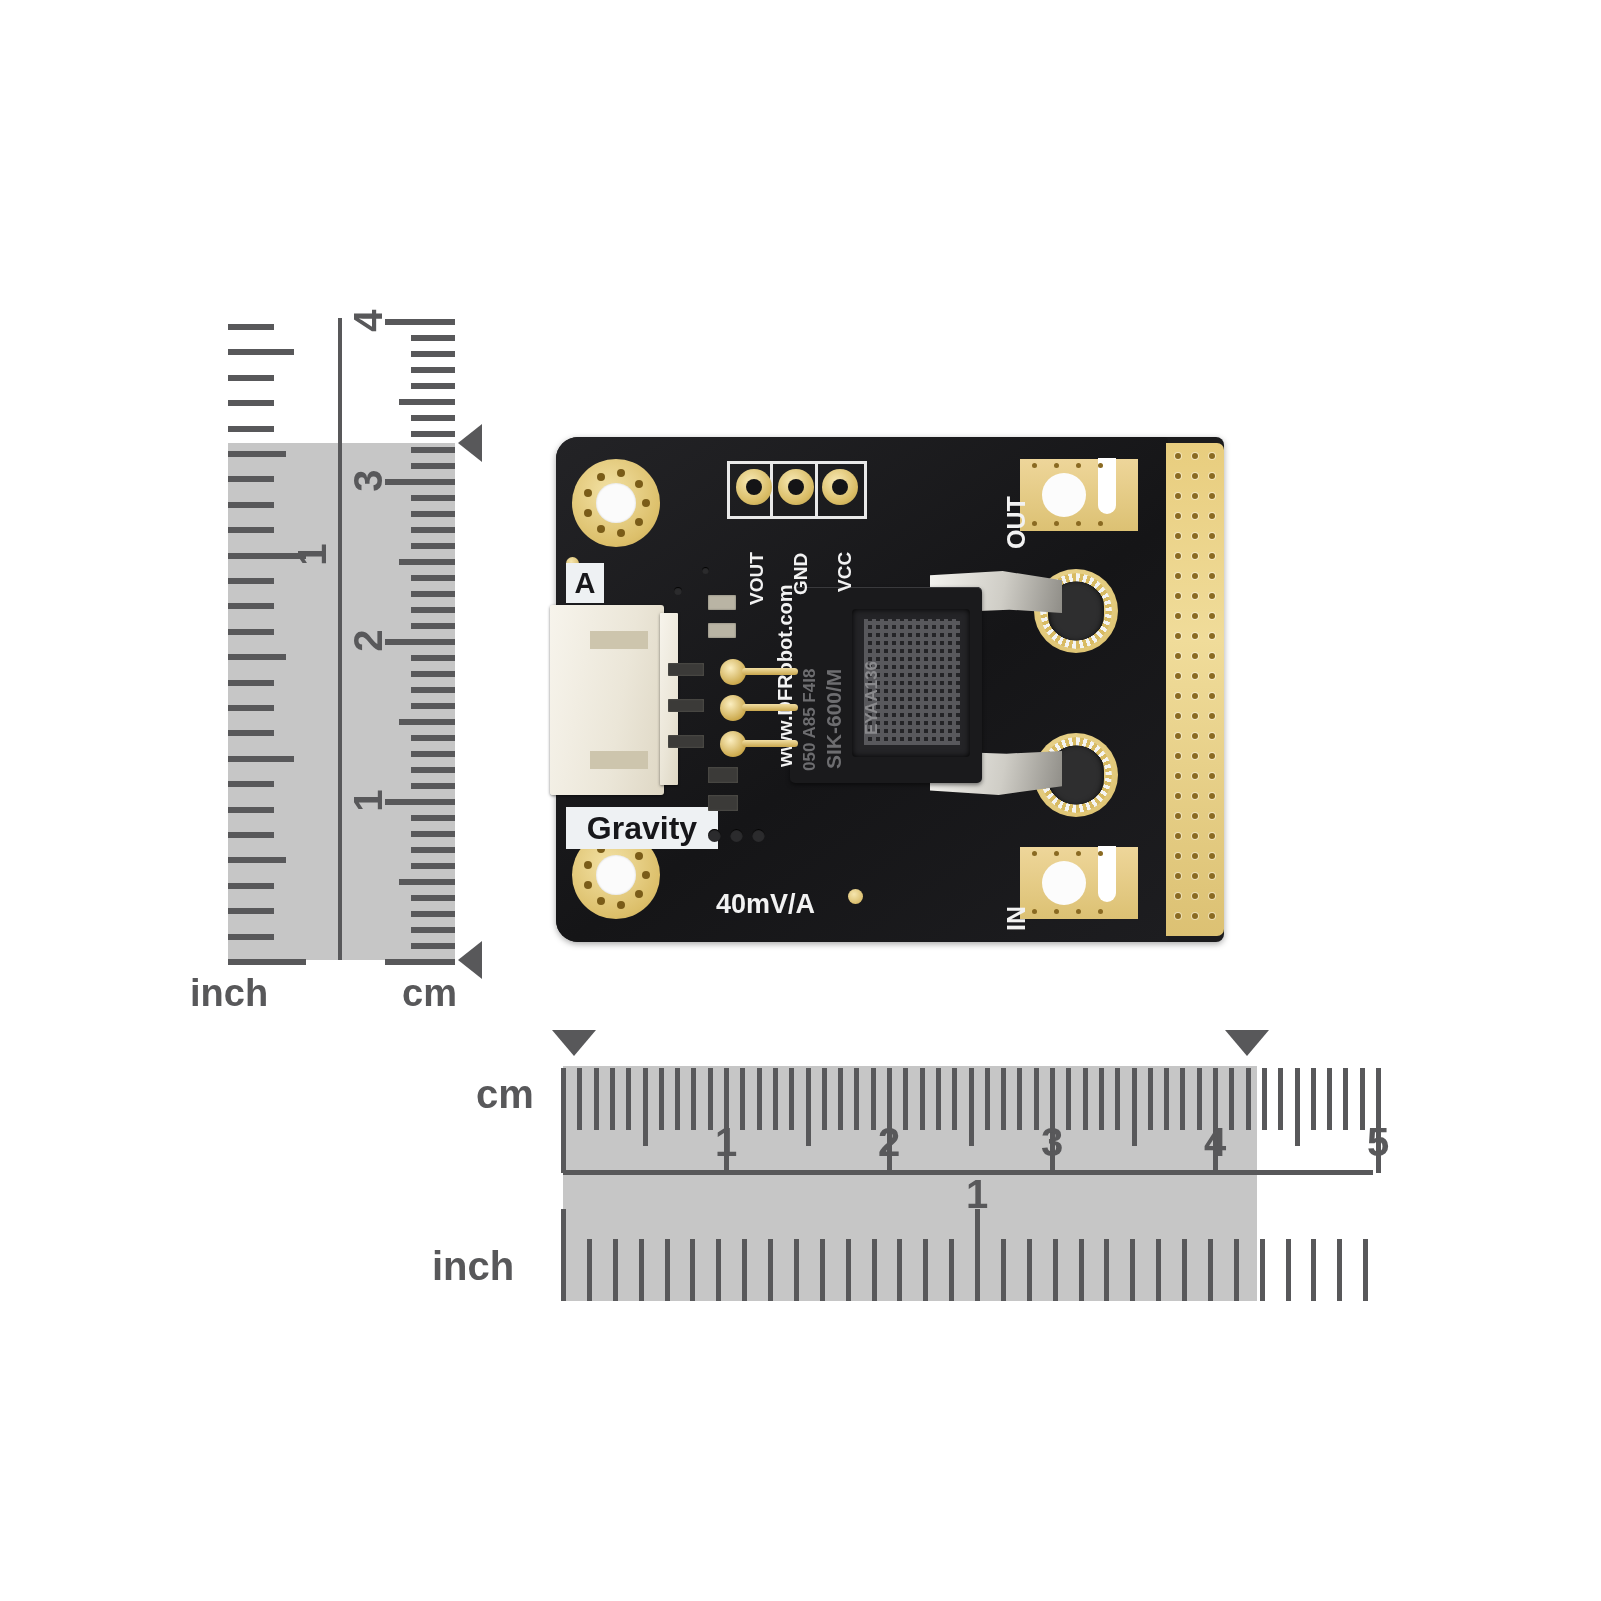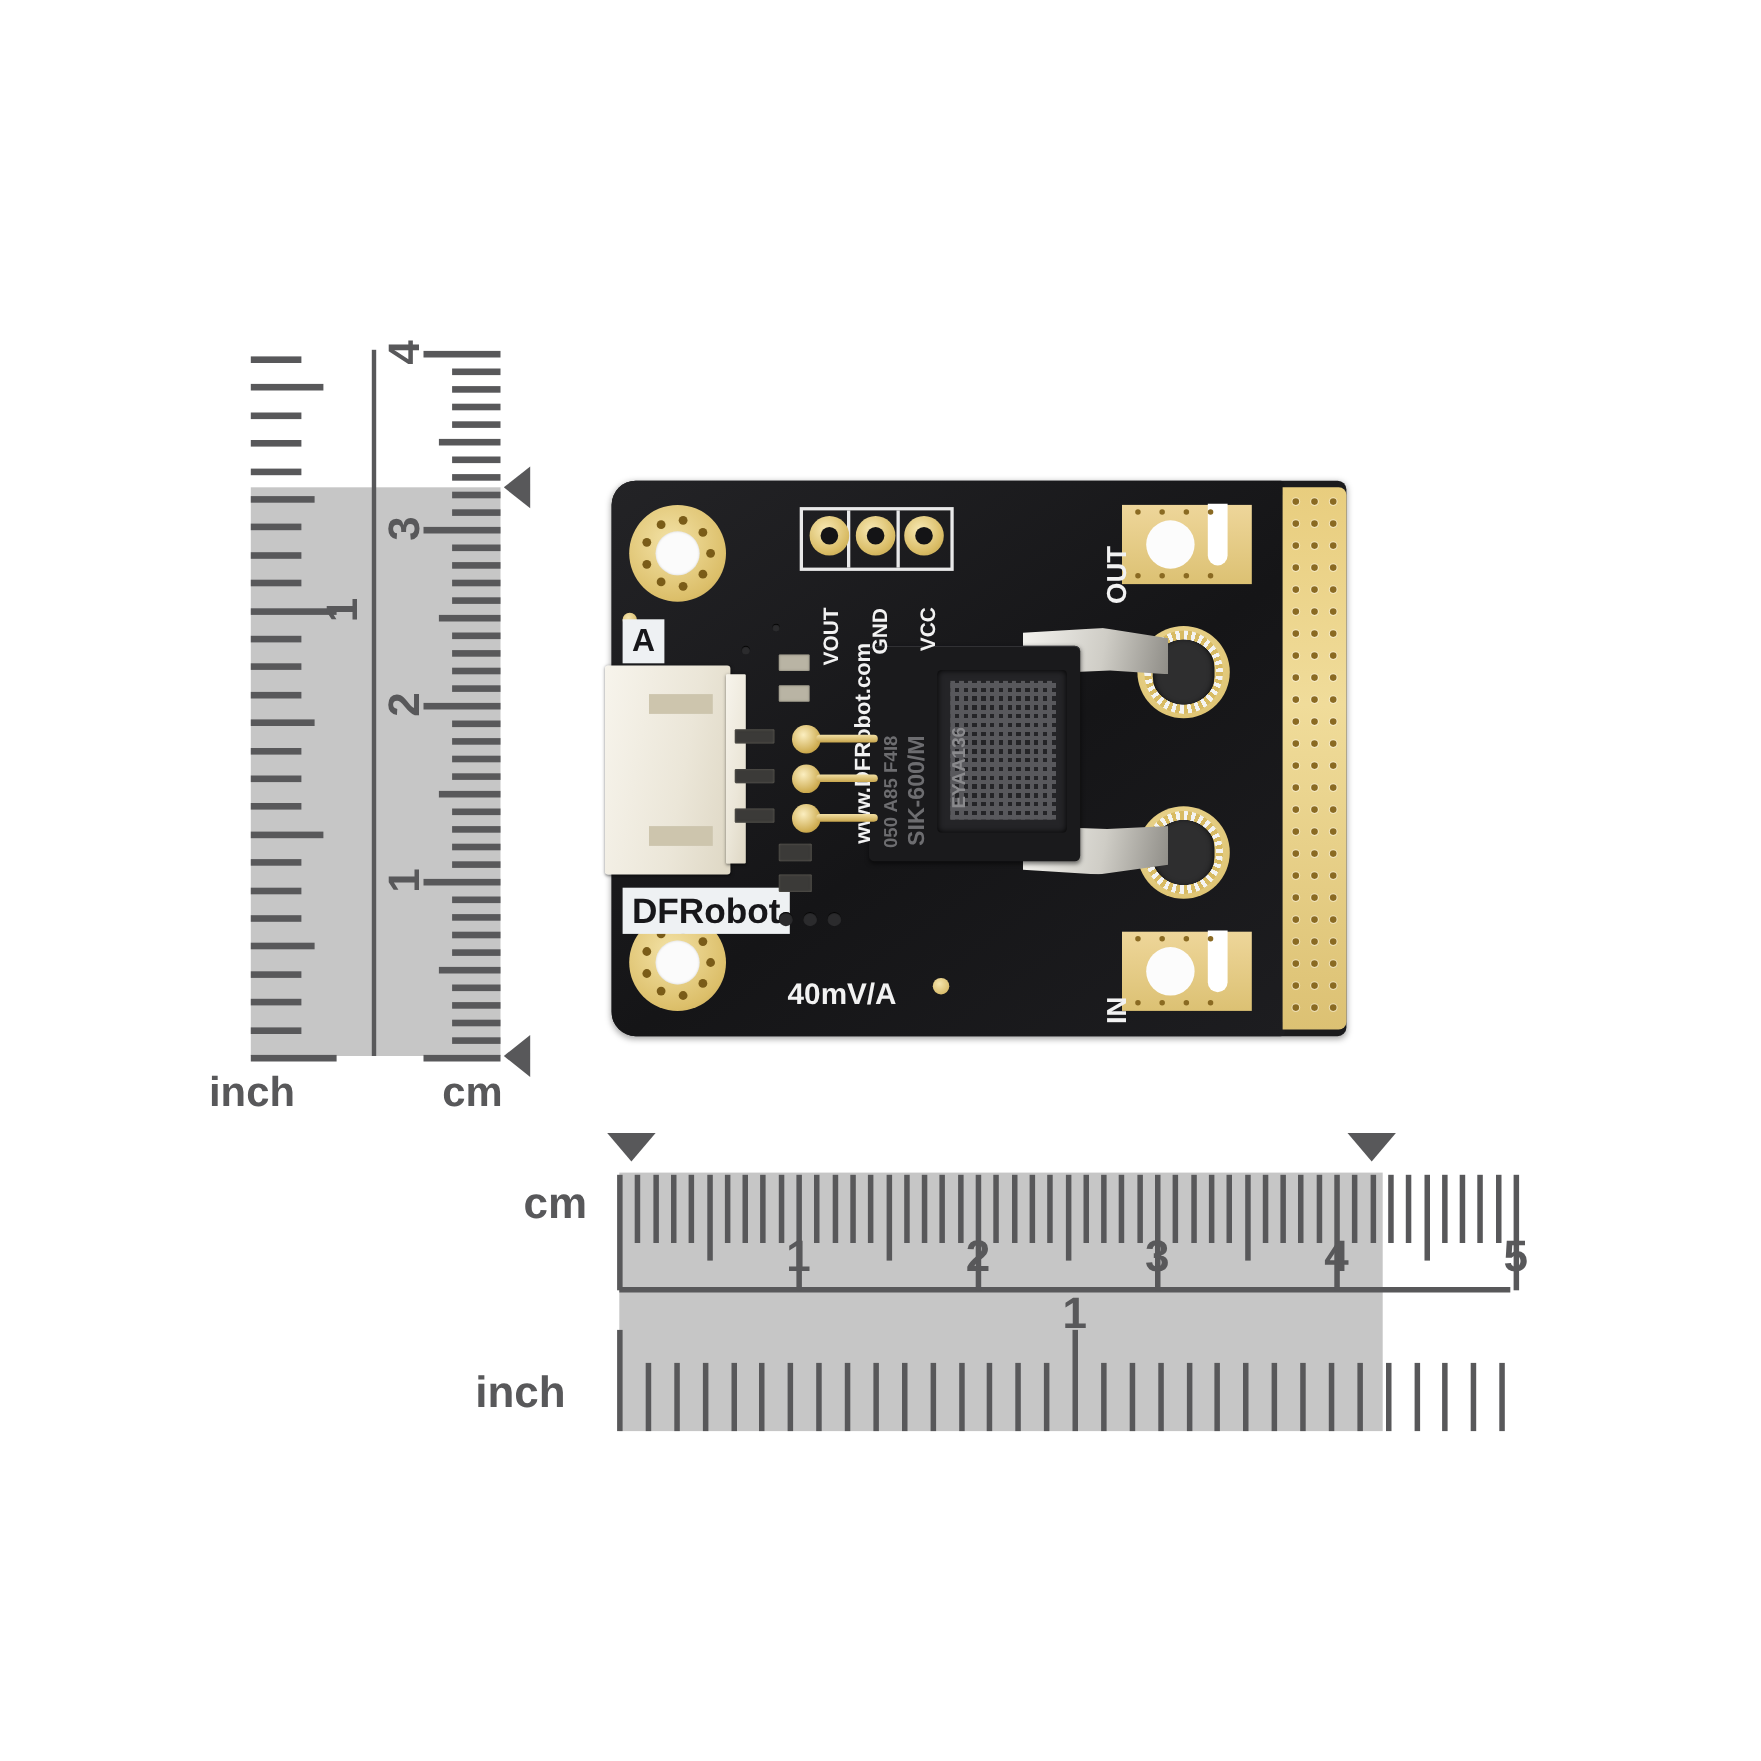--- a/index.html
+++ b/index.html
@@ -501,21 +501,21 @@
     <div class="silk silk-v" style="left:278px;top:155px;font-size:19px">VCC</div>
 
     <div class="silk silk-v" style="left:218px;top:330px;font-size:20px">www.DFRobot.com</div>
 
     <div class="silk silk-v" style="left:446px;top:112px;font-size:25px">OUT</div>
     <div class="silk silk-v" style="left:446px;top:494px;font-size:25px">IN</div>
 
     <div class="silk" style="left:160px;top:452px;font-size:27px">40mV/A</div>
 
     <div class="badge" style="left:10px;top:126px;width:38px;height:40px;font-size:29px">A</div>
-    <div class="badge" style="left:10px;top:370px;width:152px;height:42px;font-size:32px">DFRobot</div>
+    <div class="badge" style="left:10px;top:370px;width:152px;height:42px;font-size:32px">Gravity</div>
 
     <div class="smd" style="left:152px;top:158px;width:28px;height:15px"></div>
     <div class="smd" style="left:152px;top:186px;width:28px;height:15px"></div>
     <div class="smd dark" style="left:152px;top:330px;width:30px;height:16px"></div>
     <div class="smd dark" style="left:152px;top:358px;width:30px;height:16px"></div>
     <div class="smd dark" style="left:112px;top:226px;width:36px;height:13px"></div>
     <div class="smd dark" style="left:112px;top:262px;width:36px;height:13px"></div>
     <div class="smd dark" style="left:112px;top:298px;width:36px;height:13px"></div>
 
     <div class="goldpin" style="left:164px;top:222px;width:26px;height:26px"></div>

